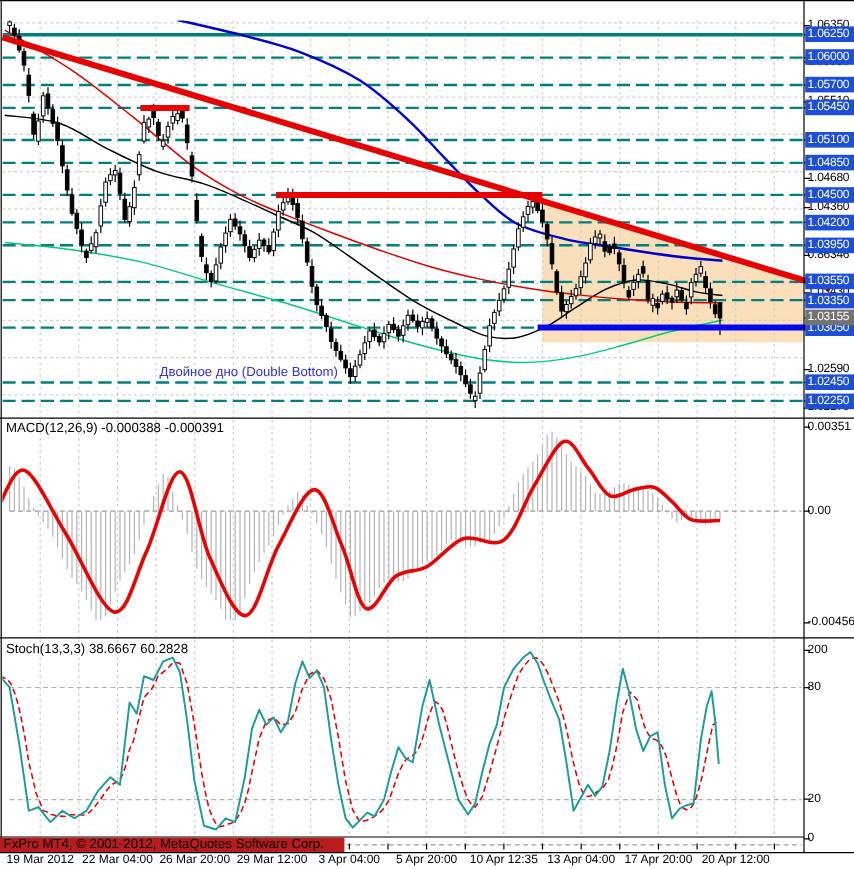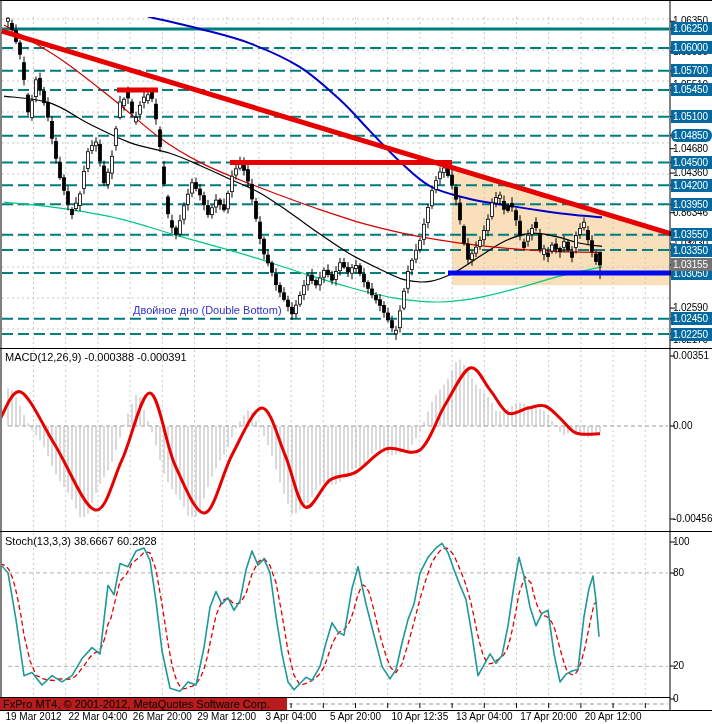--- a/index.html
+++ b/index.html
@@ -8,21 +8,21 @@
   .wrap svg{position:absolute;left:0;top:0;}
   .t{position:absolute;white-space:nowrap;color:#000;}
   .title{left:6px;top:3px;font-size:12px;}
   .indlab{font-size:11px;}
   .macdlab{left:5px;top:351px;}
   .stochlab{left:5px;top:535px;}
   .annot{left:133px;top:304px;font-size:11px;color:#3232cd;}
   .copy{left:0;top:698px;width:284px;height:12px;background:#b91c1c;
         padding-left:3px;font-size:11px;line-height:12px;}
   .ptick{position:absolute;left:673px;font-size:10px;height:12px;line-height:12px;color:#000;letter-spacing:-0.2px;}
-  .pbox{position:absolute;left:671px;width:41px;height:13px;line-height:13px;background:#0369a1;
+  .pbox{position:absolute;left:671px;width:41px;height:13px;line-height:13px;background:#1d4ed8;
         color:#fff;font-size:10px;padding-left:2px;box-sizing:border-box;letter-spacing:-0.2px;}
   .pbox.cur{background:#737373;}
   .ilab{position:absolute;left:673px;font-size:10px;height:12px;line-height:12px;color:#000;}
   .tlab{position:absolute;top:711px;font-size:10px;transform:translateX(-50%);color:#000;}
 </style>
 </head>
 <body>
 
 <div class="wrap">
   <svg id="svg" width="712" height="724">
@@ -665,34 +665,34 @@
       <div class="ptick" style="top: 167.076px;">1.04360</div>
       <div class="ptick" style="top: 206.741px;">0.86346</div>
       <div class="ptick" style="top: 238.014px;">1.03430</div>
       <div class="ptick" style="top: 302.088px;">1.02590</div>
       <div class="ptick" style="top: 334.124px;">1.02170</div>
       <div class="pbox" style="top: 22.4115px;">1.06250</div>
       <div class="pbox" style="top: 41.4809px;">1.06000</div>
       <div class="pbox" style="top: 64.3642px;">1.05700</div>
       <div class="pbox" style="top: 83.4336px;">1.05450</div>
       <div class="pbox" style="top: 110.131px;">1.05100</div>
-      <div class="pbox" style="top: 129.2px; border-radius: 6px;">1.04850</div>
+      <div class="pbox" style="top: 129.2px;">1.04850</div>
       <div class="pbox" style="top: 155.897px;">1.04500</div>
       <div class="pbox" style="top: 178.781px;">1.04200</div>
       <div class="pbox" style="top: 197.85px;">1.03950</div>
       <div class="pbox" style="top: 228.361px;">1.03550</div>
       <div class="pbox" style="top: 243.617px;">1.03350</div>
       <div class="pbox" style="top: 266.5px;">1.03050</div>
       <div class="pbox" style="top: 312.267px;">1.02450</div>
       <div class="pbox" style="top: 327.522px;">1.02250</div>
       <div class="pbox cur" style="top: 258.491px;">1.03155</div>
       <div class="ilab" style="top: 350px;">0.00351</div>
       <div class="ilab" style="top: 420px;">0.00</div>
       <div class="ilab" style="top: 513px;">-0.00456</div>
-      <div class="ilab" style="top: 536px;">100</div>
+      <div class="ilab" style="top: 536px;">200</div>
       <div class="ilab" style="top: 567px;">80</div>
       <div class="ilab" style="top: 660px;">20</div>
       <div class="ilab" style="top: 693px;">0</div>
       <div class="tlab" style="top: 711px; left: 33.5px;">19 Mar 2012</div>
       <div class="tlab" style="top: 711px; left: 97.9px;">22 Mar 04:00</div>
       <div class="tlab" style="top: 711px; left: 162.3px;">26 Mar 20:00</div>
       <div class="tlab" style="top: 711px; left: 226.7px;">29 Mar 12:00</div>
       <div class="tlab" style="top: 711px; left: 291.1px;">3 Apr 04:00</div>
       <div class="tlab" style="top: 711px; left: 355.5px;">5 Apr 20:00</div>
       <div class="tlab" style="top: 711px; left: 419.9px;">10 Apr 12:35</div>

